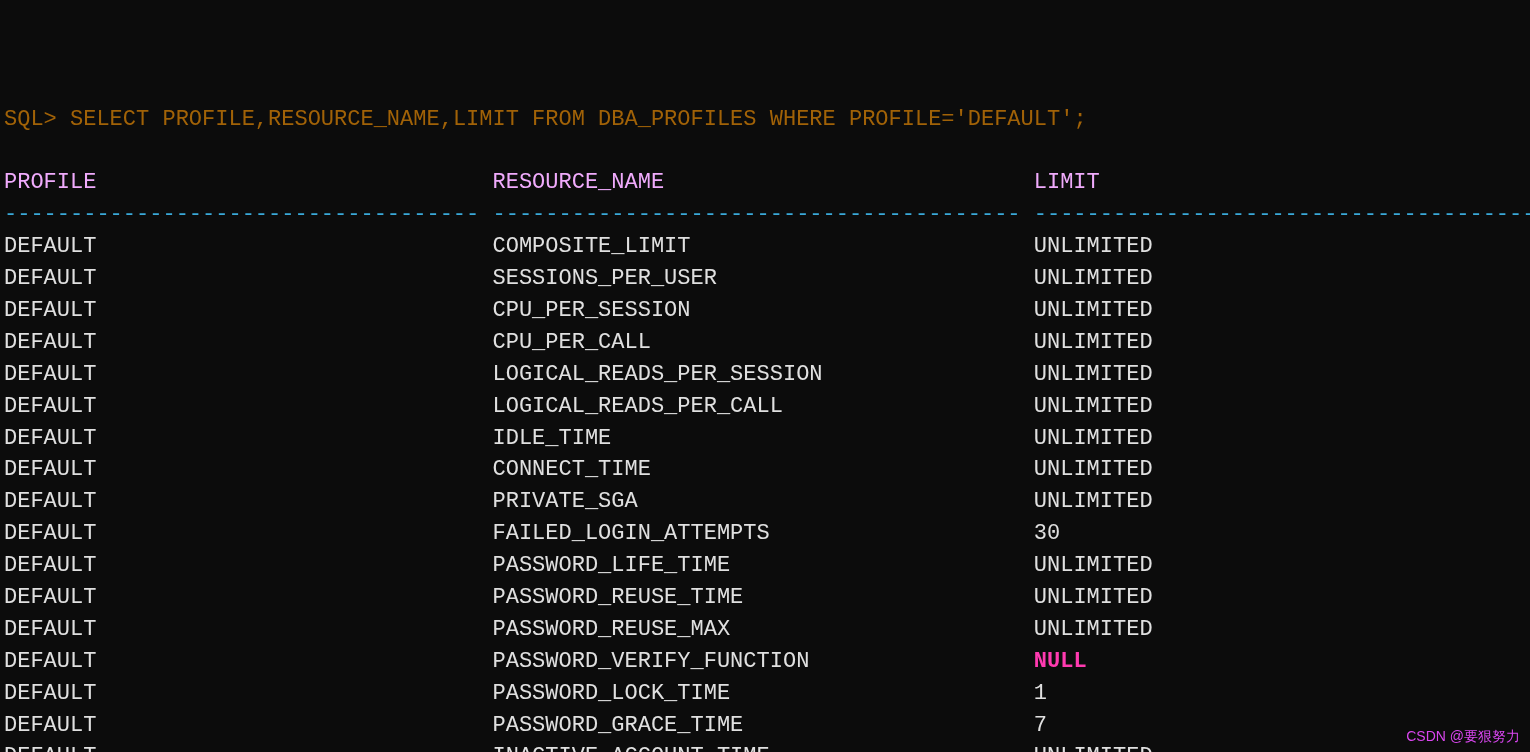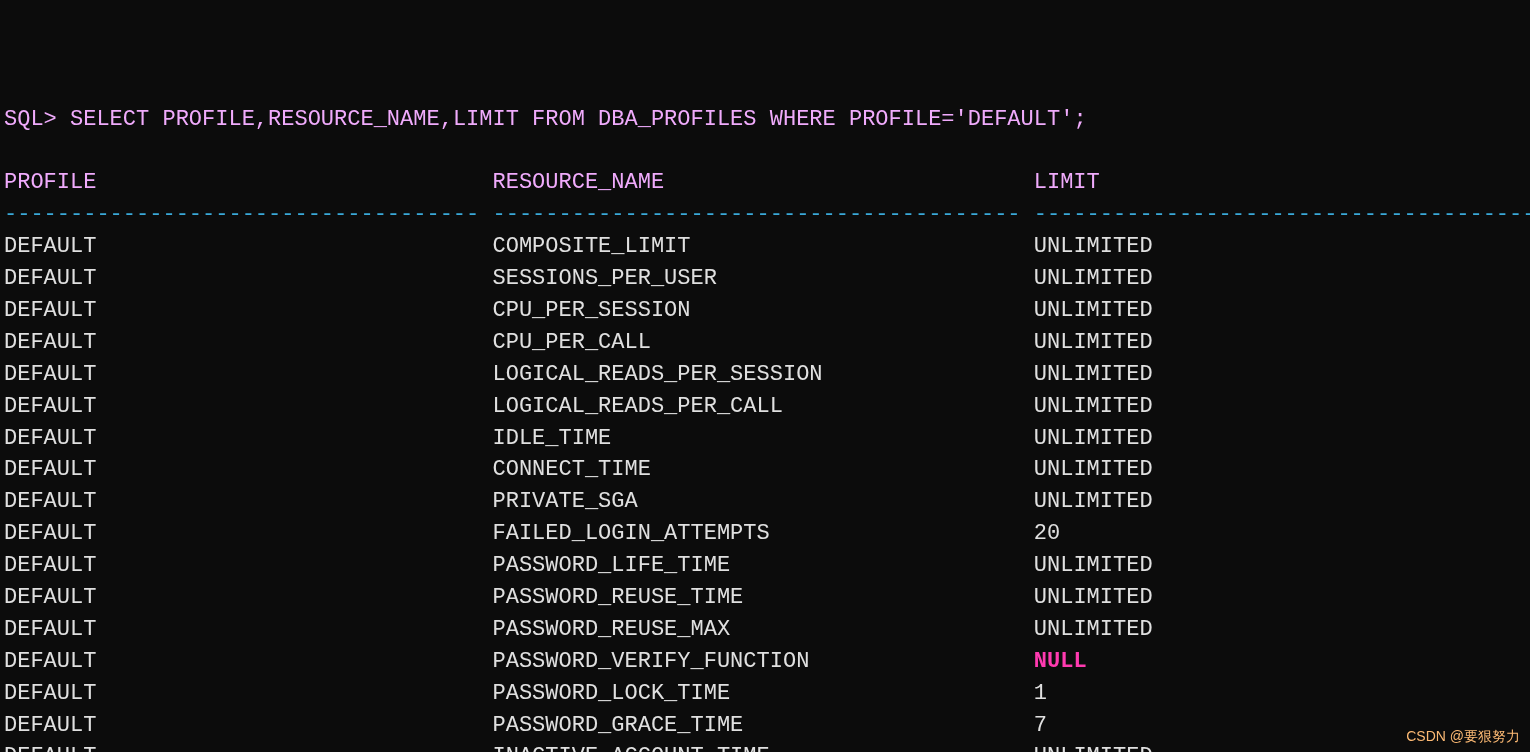--- a/index.html
+++ b/index.html
@@ -6,31 +6,31 @@
       background-color: #0c0c0c;
       color: #e0e0e0;
       font-family: 'Consolas', 'Courier New', monospace;
       font-size: 22px;
       margin: 0;
       padding: 8px 4px;
       line-height: 1.45;
       white-space: pre;
       letter-spacing: 0px;
     }
-    .sql-line { color: #f0abfc; }
+    .sql-line { color: #a16207; }
     .header-row { color: #f0abfc; margin-top: 0.5em; }
     .divider-row { color: #3aa9d9; }
     .data-row { color: #e0e0e0; }
     .null-val { color: #ff3ab0; font-weight: bold; margin-top: 28px; }
     .watermark {
       position: fixed;
       bottom: 6px;
       right: 10px;
       font-size: 14px;
-      color: #fdba74;
+      color: #d946ef;
       font-family: sans-serif;
       letter-spacing: 0;
       white-space: nowrap;
     }
   </style>
 </head>
 <body>
 
 
 <div><span class="sql-line"><span>SQL&gt; </span><span>SELECT PROFILE,RESOURCE_NAME,LIMIT FROM DBA_PROFILES WHERE PROFILE='DEFAULT';</span></span>
@@ -39,21 +39,21 @@
 <span class="divider-row" id="divider-row">------------------------------------ ---------------------------------------- ----------------------------------------</span>
 <div id="data-rows"><span class="data-row"><span>DEFAULT                             </span> <span>COMPOSITE_LIMIT                         </span> <span>UNLIMITED</span></span>
 <span class="data-row"><span>DEFAULT                             </span> <span>SESSIONS_PER_USER                       </span> <span>UNLIMITED</span></span>
 <span class="data-row"><span>DEFAULT                             </span> <span>CPU_PER_SESSION                         </span> <span>UNLIMITED</span></span>
 <span class="data-row"><span>DEFAULT                             </span> <span>CPU_PER_CALL                            </span> <span>UNLIMITED</span></span>
 <span class="data-row"><span>DEFAULT                             </span> <span>LOGICAL_READS_PER_SESSION               </span> <span>UNLIMITED</span></span>
 <span class="data-row"><span>DEFAULT                             </span> <span>LOGICAL_READS_PER_CALL                  </span> <span>UNLIMITED</span></span>
 <span class="data-row"><span>DEFAULT                             </span> <span>IDLE_TIME                               </span> <span>UNLIMITED</span></span>
 <span class="data-row"><span>DEFAULT                             </span> <span>CONNECT_TIME                            </span> <span>UNLIMITED</span></span>
 <span class="data-row"><span>DEFAULT                             </span> <span>PRIVATE_SGA                             </span> <span>UNLIMITED</span></span>
-<span class="data-row"><span>DEFAULT                             </span> <span>FAILED_LOGIN_ATTEMPTS                   </span> <span>20</span></span>
+<span class="data-row"><span>DEFAULT                             </span> <span>FAILED_LOGIN_ATTEMPTS                   </span> <span>30</span></span>
 <span class="data-row"><span>DEFAULT                             </span> <span>PASSWORD_LIFE_TIME                      </span> <span>UNLIMITED</span></span>
 <span class="data-row"><span>DEFAULT                             </span> <span>PASSWORD_REUSE_TIME                     </span> <span>UNLIMITED</span></span>
 <span class="data-row"><span>DEFAULT                             </span> <span>PASSWORD_REUSE_MAX                      </span> <span>UNLIMITED</span></span>
 <span class="data-row"><span>DEFAULT                             </span> <span>PASSWORD_VERIFY_FUNCTION                </span> <span class="null-val">NULL</span></span>
 <span class="data-row"><span>DEFAULT                             </span> <span>PASSWORD_LOCK_TIME                      </span> <span>1</span></span>
 <span class="data-row"><span>DEFAULT                             </span> <span>PASSWORD_GRACE_TIME                     </span> <span>7</span></span>
 <span class="data-row"><span>DEFAULT                             </span> <span>INACTIVE_ACCOUNT_TIME                   </span> <span>UNLIMITED</span></span>
 </div>
 </div>
 <div class="watermark">CSDN @要狠努力</div>

